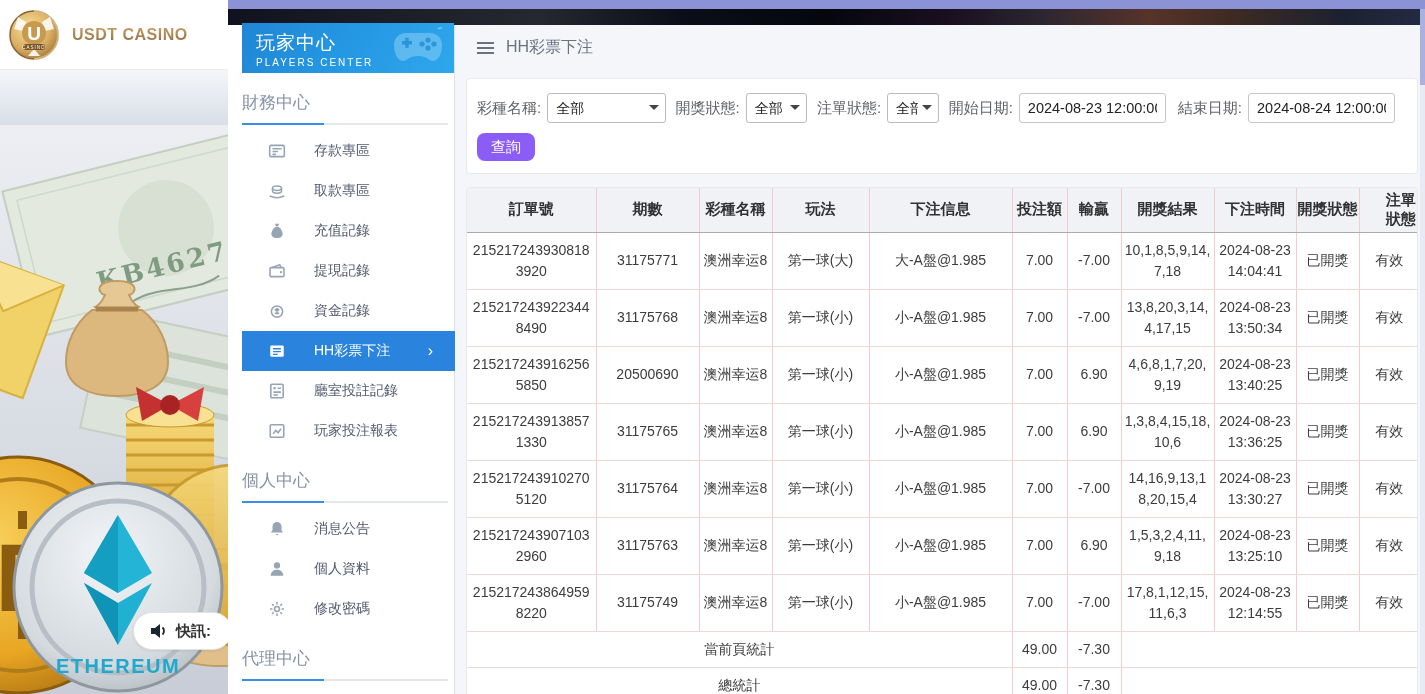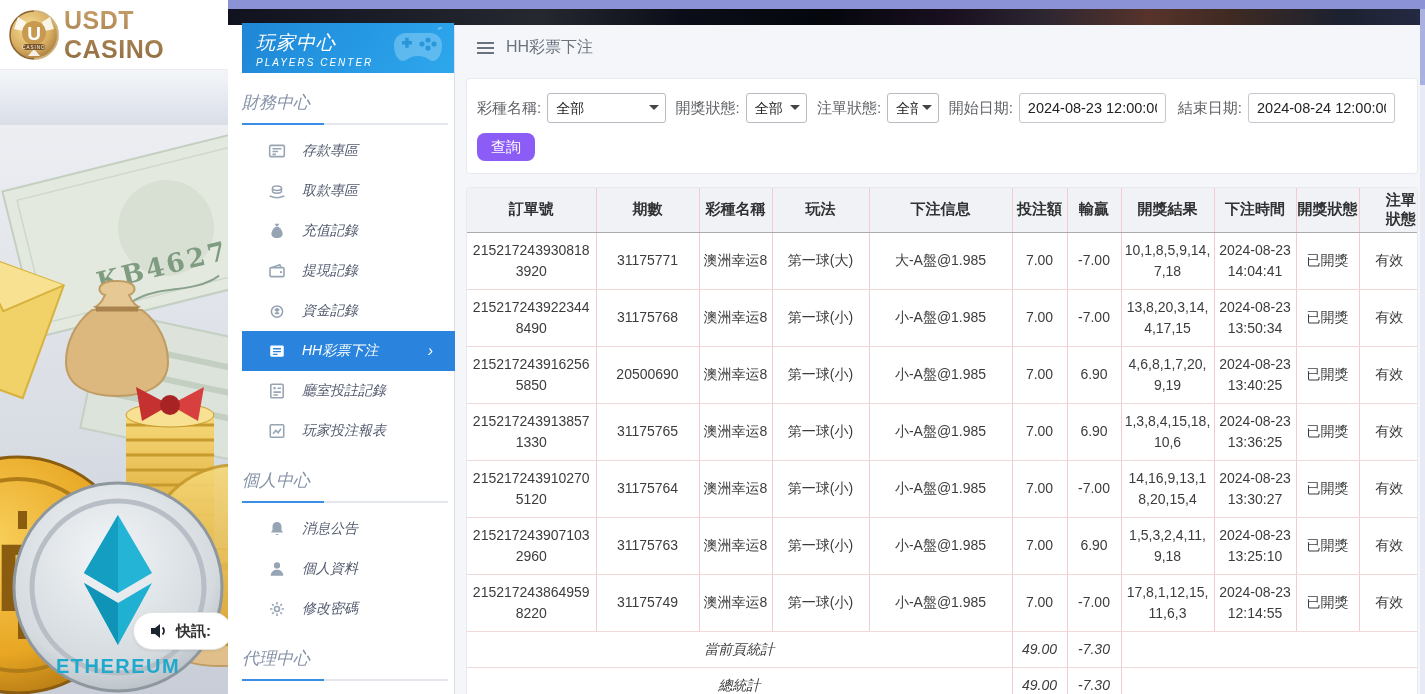--- a/index.html
+++ b/index.html
@@ -3,48 +3,48 @@
 <meta charset="utf-8">
 <style>
   * { margin:0; padding:0; box-sizing:border-box; }
   html,body { width:1425px; height:694px; overflow:hidden; }
   body { font-family:"Liberation Sans","DejaVu Sans",sans-serif; background:#f4f6fa; position:relative; }
 
   
   .promo-panel { position:absolute; left:0; top:0; width:228px; height:694px; overflow:hidden; background:#dfe3ec; }
   .logo-bar { position:absolute; left:0; top:0; width:228px; height:70px; background:#fff; border-bottom:1px solid #ececec; display:flex; align-items:center; padding-left:8px; }
   .logo-coin { width:52px; height:52px; flex:0 0 auto; }
-  .logo-text { font-size:25px; font-weight:bold; letter-spacing:0.5px; margin-left:4px;
+  .logo-text { font-size:16px; font-weight:bold; letter-spacing:0.5px; margin-left:12px;
                background:linear-gradient(180deg,#c9a06a,#8d6a3f); -webkit-background-clip:text; background-clip:text; color:transparent; }
   .promo-gap { position:absolute; left:0; top:70px; width:228px; height:55px; background:linear-gradient(180deg,#f4f6f9,#d9dee8); }
   .promo-art { position:absolute; left:0; top:125px; width:228px; height:569px; }
   .ticker { position:absolute; right:-4px; bottom:44px; height:38px; background:#fff; border:1px solid #e2e2e2; border-radius:19px;
             display:flex; align-items:center; padding:0 20px 0 16px; box-shadow:0 1px 3px rgba(0,0,0,.08); }
   .ticker-label { font-size:15px; font-weight:bold; color:#333; margin-left:8px; }
 
   
   .strip-purple { position:absolute; left:228px; top:0; right:0; height:9px; background:#8b93d6; }
   .strip-dark { position:absolute; left:228px; top:9px; right:0; height:16px;
     background:linear-gradient(90deg,#10131f 0%,#1d2029 16%,#262830 26%,#0b0e18 38%,#05070d 50%,#190f1f 60%,#2c2631 68%,#57332a 77%,#3e2a22 84%,#1c2130 93%,#252a44 100%); }
   .scroll-strip { position:absolute; right:0; top:9px; width:5px; bottom:0; background:#e8eaf4; }
   .scroll-thumb { position:absolute; top:0; width:5px; height:76px; background:#a9b1de; }
 
   
-  .sidebar { position:absolute; left:228px; top:25px; width:227px; height:669px; background:#fff; border-right:1px solid #dcdfe6;font-style:italic; }
+  .sidebar { position:absolute; left:228px; top:25px; width:227px; height:669px; background:#fff; border-right:1px solid #dcdfe6; }
   .side-header { position:relative; margin:-2px 0 0 14px; height:50px; overflow:hidden;
                  background:linear-gradient(125deg,#1f86d4 0%,#2496e2 45%,#2ea7ec 100%); color:#fff; padding:7px 0 0 14px; }
   .side-header .t1 { font-size:19px; letter-spacing:1px; }
   .side-header .t2 { font-size:10px; letter-spacing:2px; margin-top:1px; }
   .side-header .pad-icon { position:absolute; right:10px; top:4px; opacity:.55; }
   .sec-label { margin:18px 0 0 14px; font-size:17px; color:#8492a6; }
   .divider { margin:9px 0 6px 14px; width:206px; height:2px; background:#e4e7ed; position:relative; }
   .divider span { position:absolute; left:0; top:0; width:82px; height:2px; background:#3a8ee6; }
   .side-item { display:flex; align-items:center; height:40px; margin-left:14px; width:213px; color:#515a6e; cursor:pointer; }
   .side-item .ic { width:18px; height:18px; margin-left:26px; color:#97a4b4; flex:0 0 auto; display:flex; }
-  .side-item .lbl { margin-left:16px; font-size:14px; }
+  .side-item .lbl { margin-left:28px; font-size:14px; }
   .side-item.active { background:#2a84dd; color:#fff; }
   .side-item.active .ic { color:#fff; }
   .side-item.active .chev { margin-left:auto; margin-right:22px; font-size:16px; color:#fff; }
 
   
   .main { position:absolute; left:455px; top:25px; right:5px; bottom:0; }
   .topbar { height:45px; display:flex; align-items:center; padding-left:22px; }
   .hamburger { width:17px; height:12px; display:flex; flex-direction:column; justify-content:space-between; cursor:pointer; }
   .hamburger i { display:block; height:2px; background:#6a737d; }
   .topbar-title { margin-left:12px; font-size:16px; color:#6a737d; }
@@ -63,21 +63,21 @@
   .search-btn { margin-top:10px; height:28px; padding:0 14px; background:#8b5cf6; color:#fff; border:none; border-radius:8px;
                 font-size:15px; cursor:pointer; font-family:"Liberation Sans","DejaVu Sans",sans-serif; }
 
   .table-card { margin-top:13px; overflow:hidden; }
   table { width:100%; border-collapse:collapse; table-layout:fixed; }
   th { height:44px; background:#f0f2f5; font-size:15px; color:#303133; font-weight:bold; border-right:1px solid #f3cdcd; border-bottom:1px solid #ababab; padding:0 1px; }
   th:last-child { border-right:none;padding-left:24px; }
   td { height:57px; text-align:center; font-size:14px; color:#3c3c3c; border-right:1px solid #f3cdcd; border-bottom:1px solid #f0d8d8;
        padding:2px 3px; line-height:1.45; word-break:break-all; background:#fff; }
   td:last-child { border-right:none; }
-  tr.summary td { height:36px; word-break:keep-all;font-style:italic; }
+  tr.summary td { height:36px; word-break:keep-all; }
   tr.summary td.blank { border-right:none; }
 </style>
 </head>
 <body>
 
 <div class="promo-panel">
   <div class="logo-bar">
     <svg class="logo-coin" viewBox="0 0 52 52">
       <defs>
         <radialGradient id="gold" cx="40%" cy="35%" r="75%">

